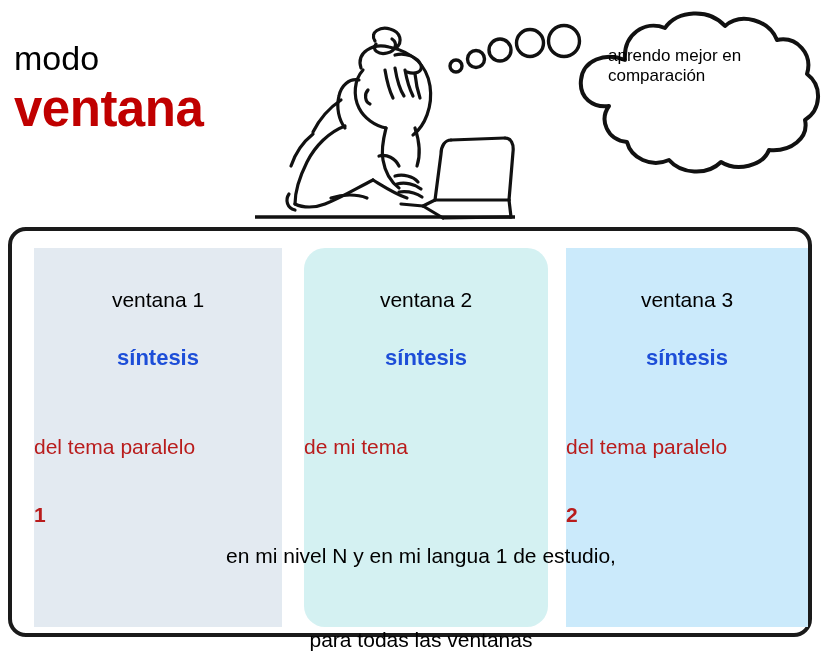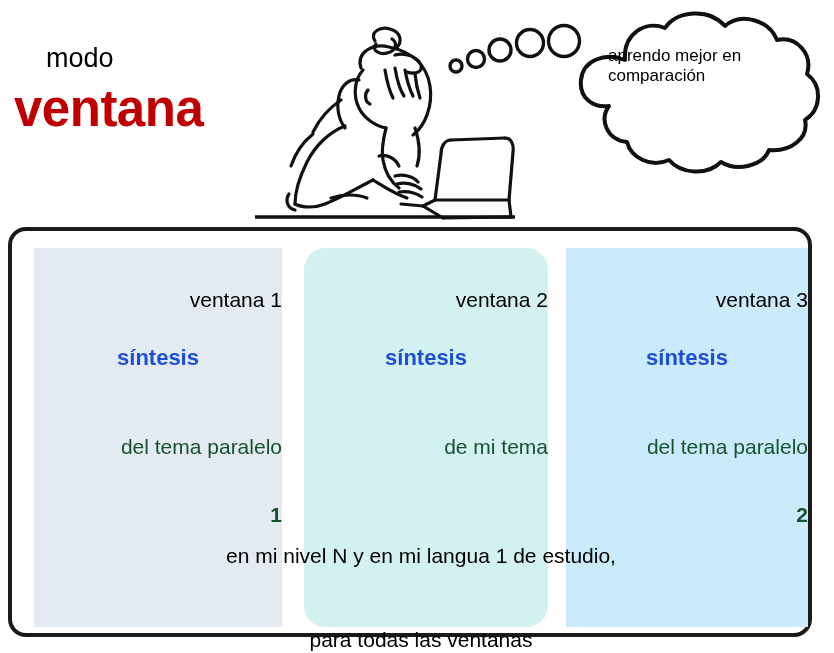--- a/index.html
+++ b/index.html
@@ -23,25 +23,24 @@
     width: 834px; height: 227px;
   }
 
   #title-block {
     position: absolute;
     left: 14px;
     top: 42px;
     width: 260px;
   }
   #title-line-1 {
-    font-size: 27px;
+    font-size: 34px;
     line-height: 32px;
     color: #000000;
     letter-spacing: 0px;
-    margin-left: 32px;
   }
   #title-line-2 {
     font-size: 51px;
     line-height: 58px;
     font-weight: bold;
     color: #c00000;
     margin-top: 6px;
     letter-spacing: -0.5px;
   }
 
@@ -107,43 +106,43 @@
     height: 379px;
   }
   .col-1 { left: 0px;   width: 248px; }
   .col-2 { left: 270px; width: 244px; border-radius: 21px; }
   .col-3 { left: 532px; width: 242px; }
 
   .col-window-label {
     position: absolute;
     left: 0; right: 0;
     top: 39px;
-    text-align: right;
+    text-align: center;
     font-size: 21px;
     line-height: 26px;
     color: #000000;
   }
   .col-heading {
     position: absolute;
     left: 0; right: 0;
     top: 96px;
     text-align: center;
     font-size: 22px;
     line-height: 28px;
     font-weight: bold;
     color: #1d4ed8;
   }
   .col-body {
     position: absolute;
     left: 0; right: 0;
     top: 148px;
-    text-align: right;
+    text-align: left;
     font-size: 21px;
     line-height: 34px;
-    color: #14532d;
+    color: #b91c1c;
     white-space: pre-line;
   }
   .col-body .emph {
     font-weight: bold;
   }
 
   #footer-note {
     position: absolute;
     left: 22px;
     top: 262px;

